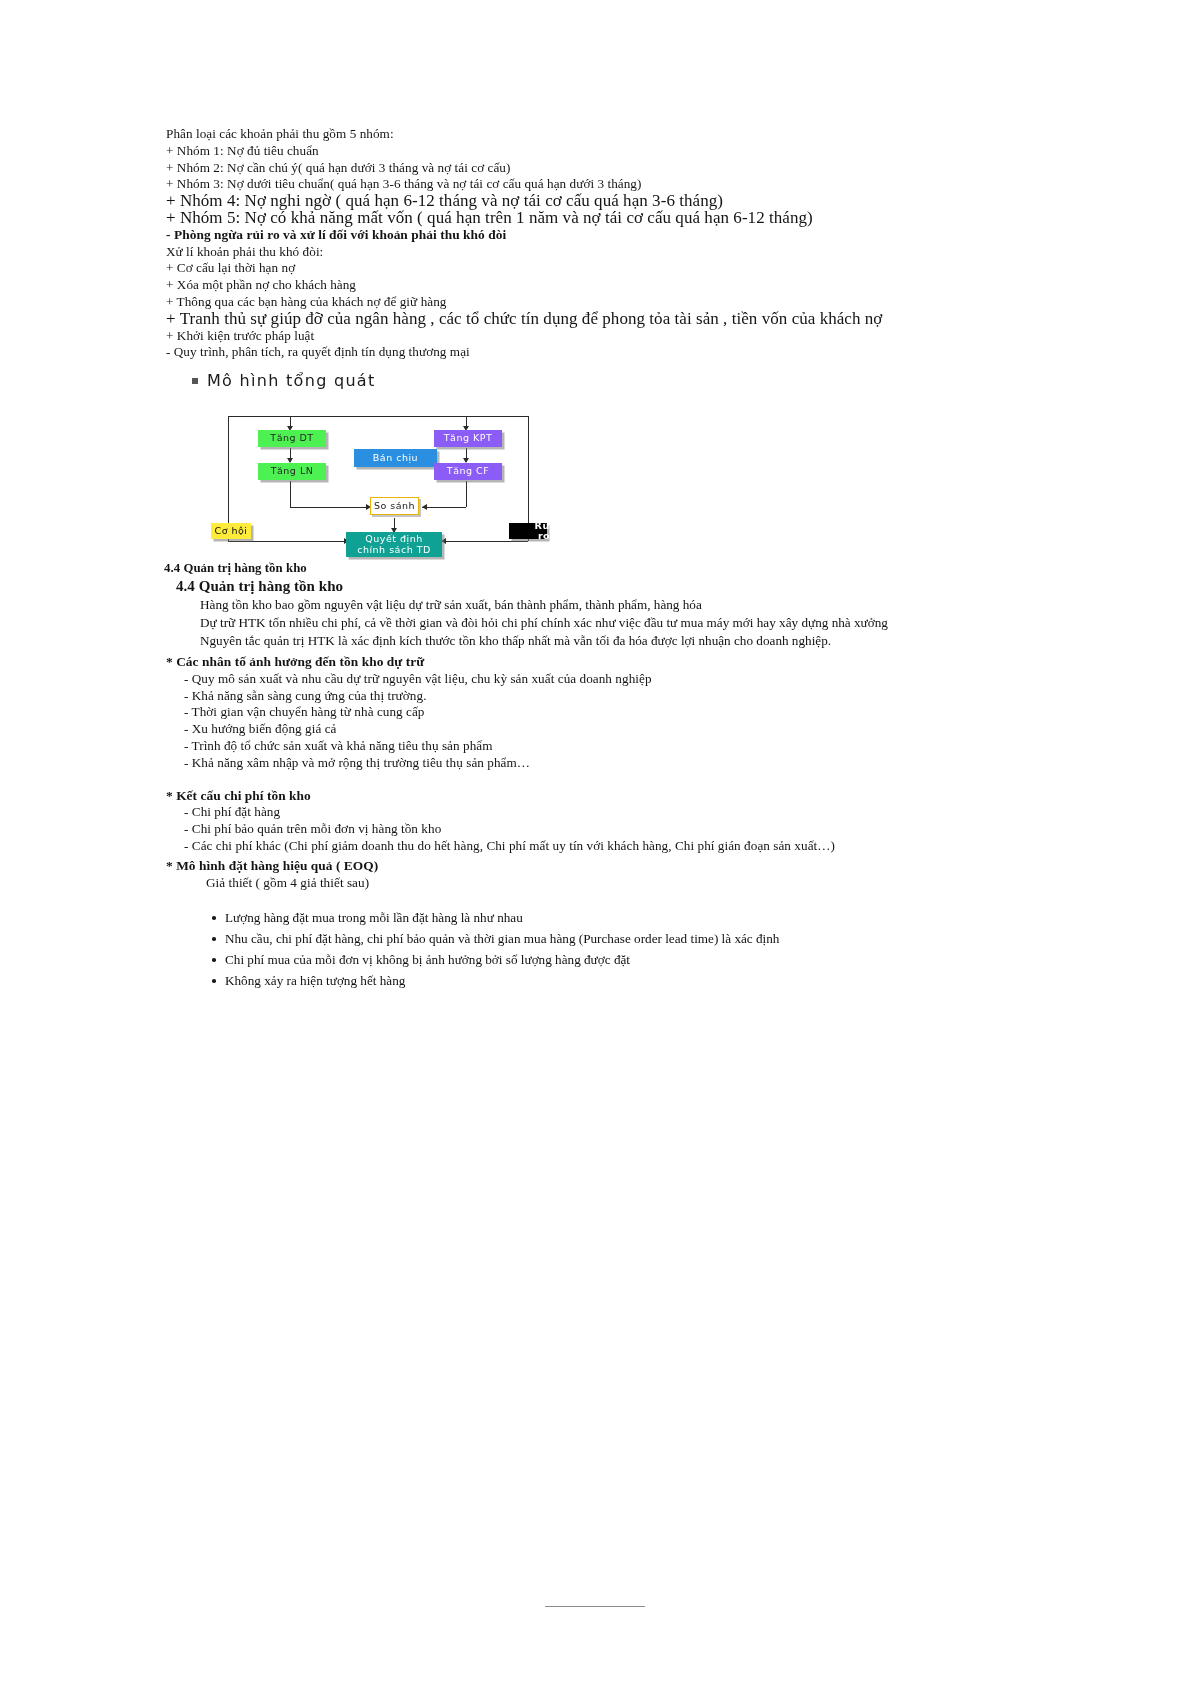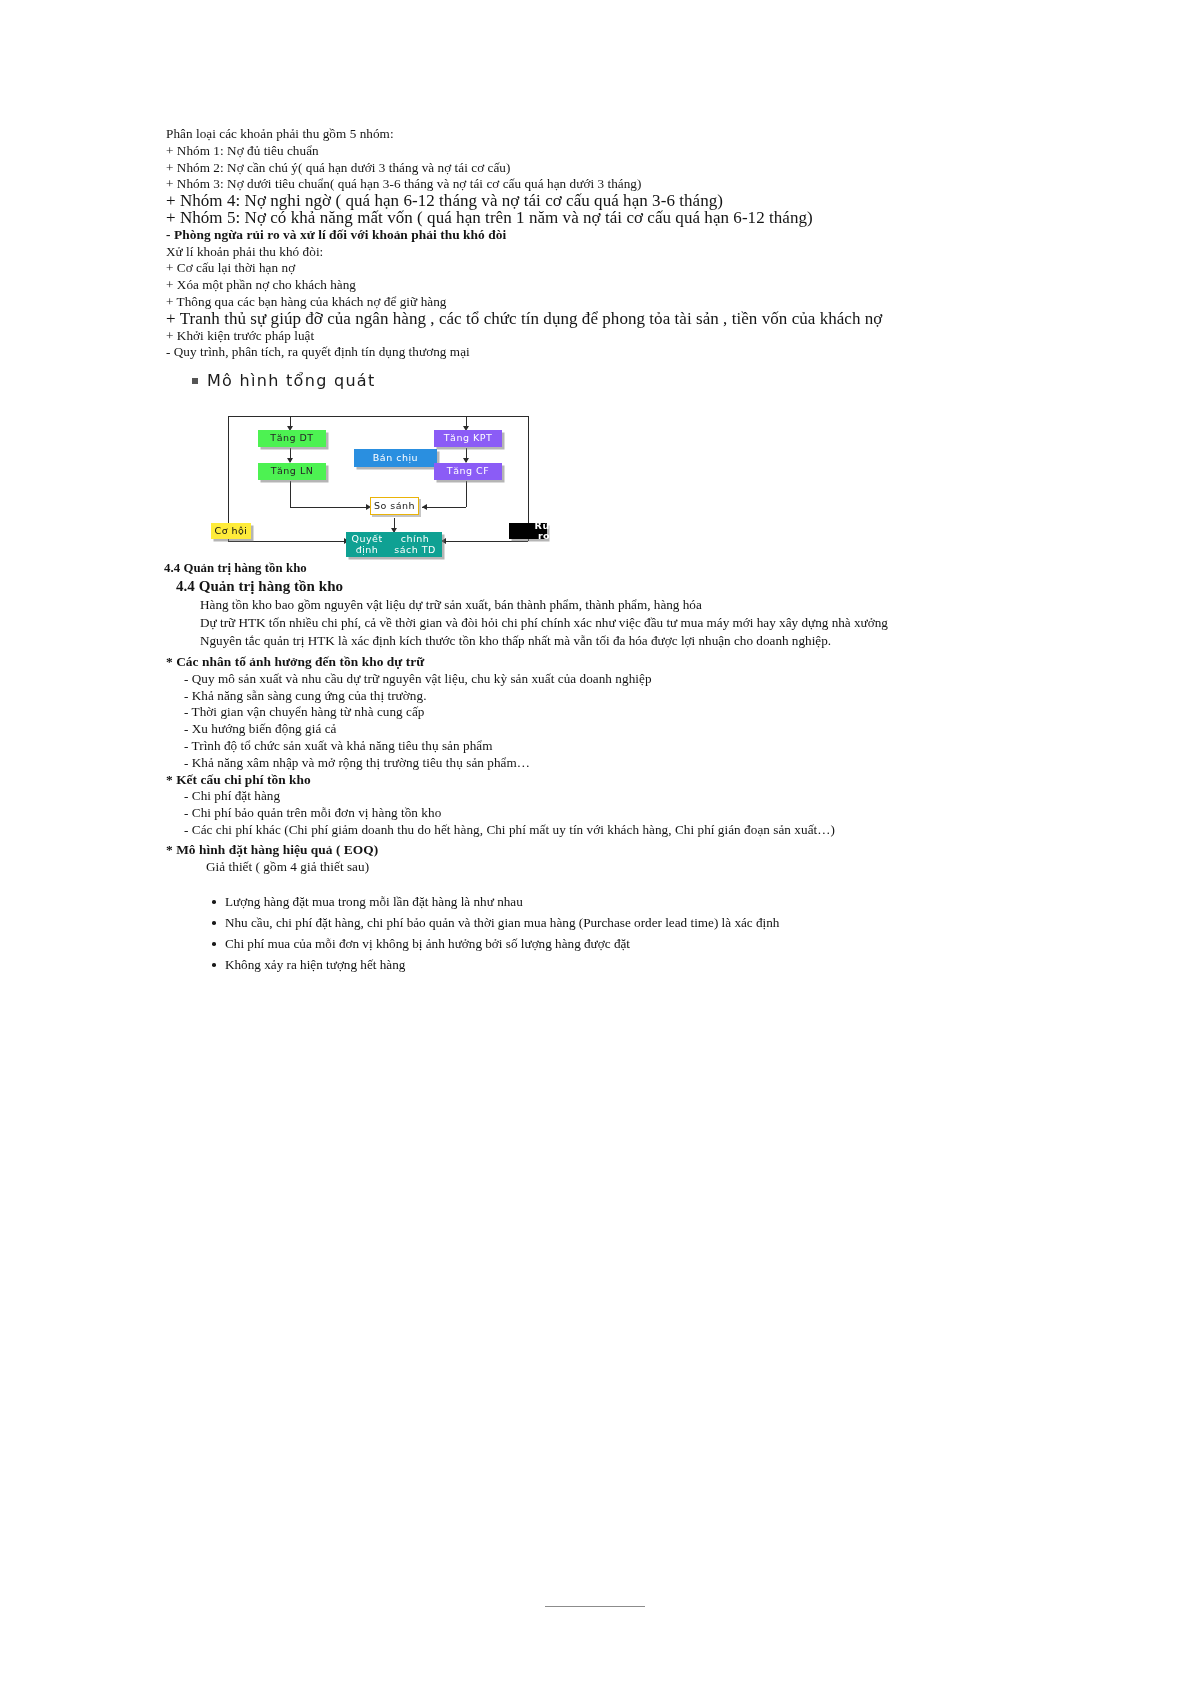--- a/index.html
+++ b/index.html
@@ -226,21 +226,21 @@
       <div class="dg-box dg-green" style="left:36px;  top:67px;  width:68px;  height:17px;">Tăng LN</div>
 
       <div class="dg-box dg-teal" style="left:212px; top:67px;  width:68px;  height:17px;">Tăng CF</div>
 
       <div class="dg-box dg-white" style="left:148px; top:101px; width:49px;  height:18px;">So sánh</div>
 
       <div class="dg-box dg-yellow" style="left:-11px; top:127px; width:40px; height:16px;">Cơ hội</div>
 
       <div class="dg-box dg-black" style="left:287px; top:127px; width:38px;  height:16px;">Rủi ro</div>
 
-      <div class="dg-box dg-teal2" style="left:124px; top:136px; width:96px;  height:25px; flex-direction:row;">
+      <div class="dg-box dg-teal2" style="left:124px; top:136px; width:96px;  height:25px; flex-direction:column;">
         <span>Quyết định</span>
         <span>chính sách TD</span>
       </div>
     </div>
 
     <div style="margin-top:24px;">
       <div class="line bold" style="margin-left:-2px; font-size:12.8px;">4.4 Quản trị hàng tồn kho</div>
       <div class="line bold" style="margin-left:10px; font-size:15px; line-height:19px;">4.4 Quản trị hàng tồn kho</div>
 
       <div class="para indent2">Hàng tồn kho bao gồm nguyên vật liệu dự trữ sản xuất, bán thành phẩm, thành phẩm, hàng hóa</div>
@@ -248,21 +248,21 @@
       <div class="para indent2">Nguyên tắc quản trị HTK là xác định kích thước tồn kho thấp nhất mà vẫn tối đa hóa được lợi nhuận cho doanh nghiệp.</div>
 
       <div class="line bold" style="margin-top:4px;">* Các nhân tố ảnh hưởng đến tồn kho dự trữ</div>
       <div class="line indent1">- Quy mô sản xuất và nhu cầu dự trữ nguyên vật liệu, chu kỳ sản xuất của doanh nghiệp</div>
       <div class="line indent1">- Khả năng sẵn sàng cung ứng của thị trường.</div>
       <div class="line indent1">- Thời gian vận chuyển hàng từ nhà cung cấp</div>
       <div class="line indent1">- Xu hướng biến động giá cả</div>
       <div class="line indent1">- Trình độ tổ chức sản xuất và khả năng tiêu thụ sản phẩm</div>
       <div class="line indent1">- Khả năng xâm nhập và mở rộng thị trường tiêu thụ sản phẩm…</div>
 
-      <div class="line bold" style="margin-top:0;">* Kết cấu chi phí tồn kho</div>
+      <div class="line bold" style="margin-top:16px;">* Kết cấu chi phí tồn kho</div>
       <div class="line indent1">- Chi phí đặt hàng</div>
       <div class="line indent1">- Chi phí bảo quản trên mỗi đơn vị hàng tồn kho</div>
       <div class="line indent1">- Các chi phí khác (Chi phí giảm doanh thu do hết hàng, Chi phí mất uy tín với khách hàng, Chi phí gián đoạn sản xuất…)</div>
 
       <div class="line bold" style="margin-top:3px;">* Mô hình đặt hàng hiệu quả ( EOQ)</div>
       <div class="line indent2" style="padding-left:40px;">Giả thiết ( gồm 4 giả thiết sau)</div>
 
       <ul class="bullets">
         <li>Lượng hàng đặt mua trong mỗi lần đặt hàng là như nhau</li>
         <li>Nhu cầu, chi phí đặt hàng, chi phí bảo quản và thời gian mua hàng (Purchase order lead time) là xác định</li>

